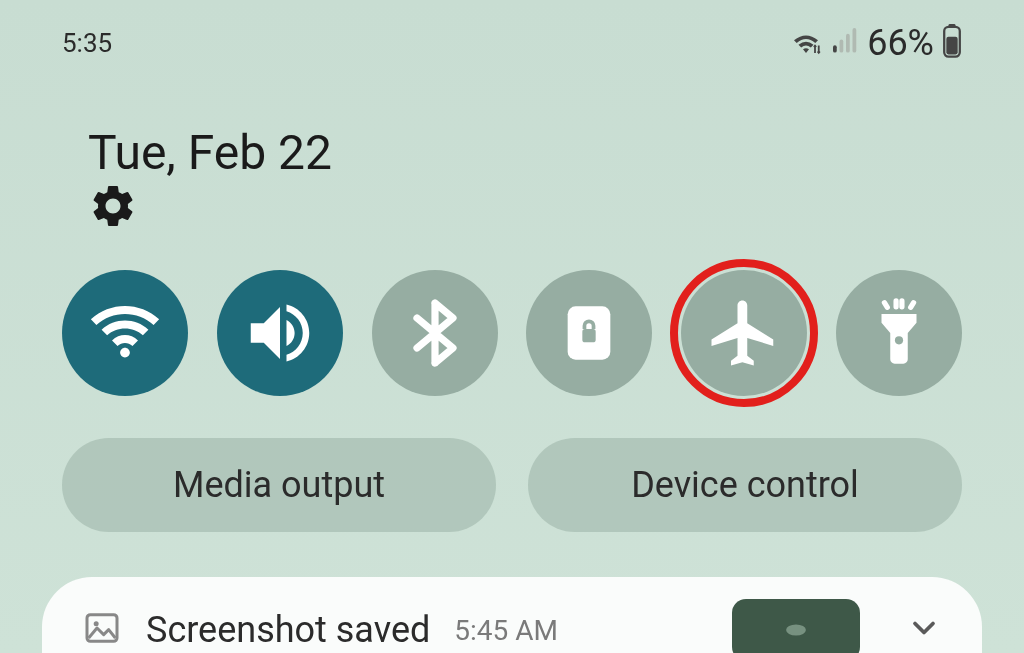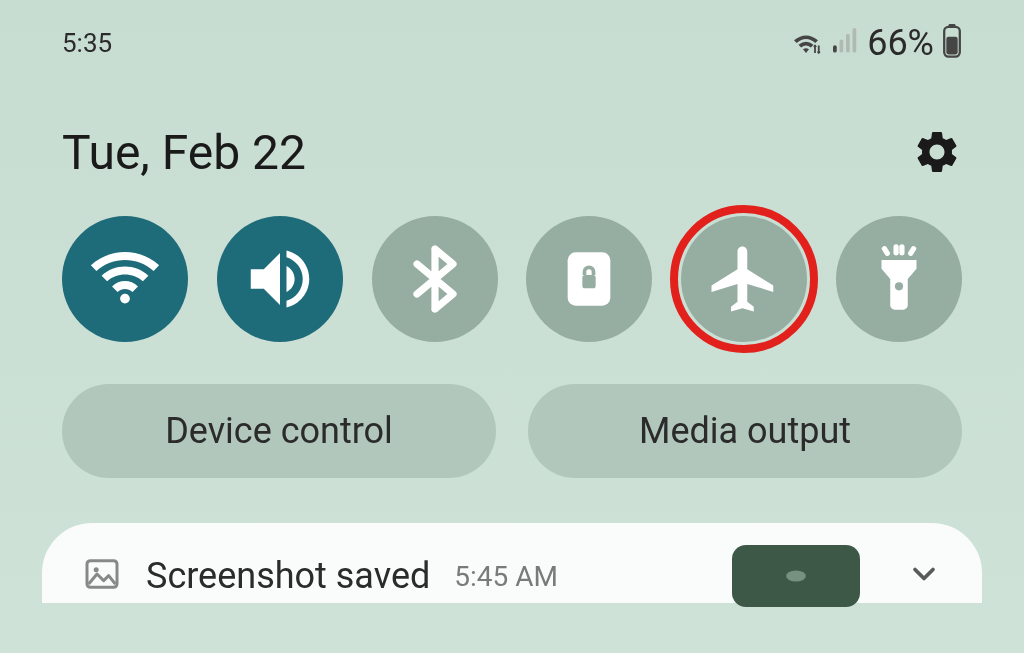--- a/index.html
+++ b/index.html
@@ -37,22 +37,23 @@
     .battery-text {
       font-size: 36px;
       color: #2b2b2b;
     }
     .battery-icon {
       margin-left: 2px;
     }
     .date-row {
       display: flex;
       justify-content: space-between;
-      align-items: flex-end;
-      padding: 55px 62px 10px 62px;
+      align-items: flex-start;
+      padding: 55px 62px 10px 88px;
+      flex-direction: column;
     }
     .date {
       font-size: 48px;
       font-weight: 400;
       color: #1a1a1a;
     }
     .gear-icon {
       color: #1a1a1a;
     }
     .toggles-row {
@@ -216,22 +217,22 @@
   <div class="toggle inactive">
     <svg width="70" height="70" viewBox="0 0 24 24">
       <path d="M11 3 L11 1 M13 3 L13 1 M8 3.2 L7 1.6 M16 3.2 L17 1.6" stroke="#ffffff" stroke-width="1.8" stroke-linecap="round"></path>
       <path d="M6 5.5 h12 v3 l-3 3.5 v9 a1.5 1.5 0 0 1 -1.5 1.5 h-3 a1.5 1.5 0 0 1 -1.5 -1.5 v-9 l-3 -3.5 z" fill="#ffffff"></path>
       <circle cx="12" cy="14.5" r="1.4" fill="#96ada2"></circle>
     </svg>
   </div>
 </div>
 
 <div class="buttons-row">
+  <div class="pill-button">Media output</div>
   <div class="pill-button">Device control</div>
-  <div class="pill-button">Media output</div>
 </div>
 
 <div class="notification-card">
   <div class="notif-left">
     <span>
       <svg width="40" height="40" viewBox="0 0 24 24">
         <rect x="3" y="4" width="18" height="16" rx="2" fill="none" stroke="#888" stroke-width="1.8"></rect>
         <circle cx="8.5" cy="9.5" r="1.5" fill="#888"></circle>
         <path d="M4 18 L9 12 L13 16 L16 13 L20 18" fill="none" stroke="#888" stroke-width="1.8" stroke-linejoin="round"></path>
       </svg>

